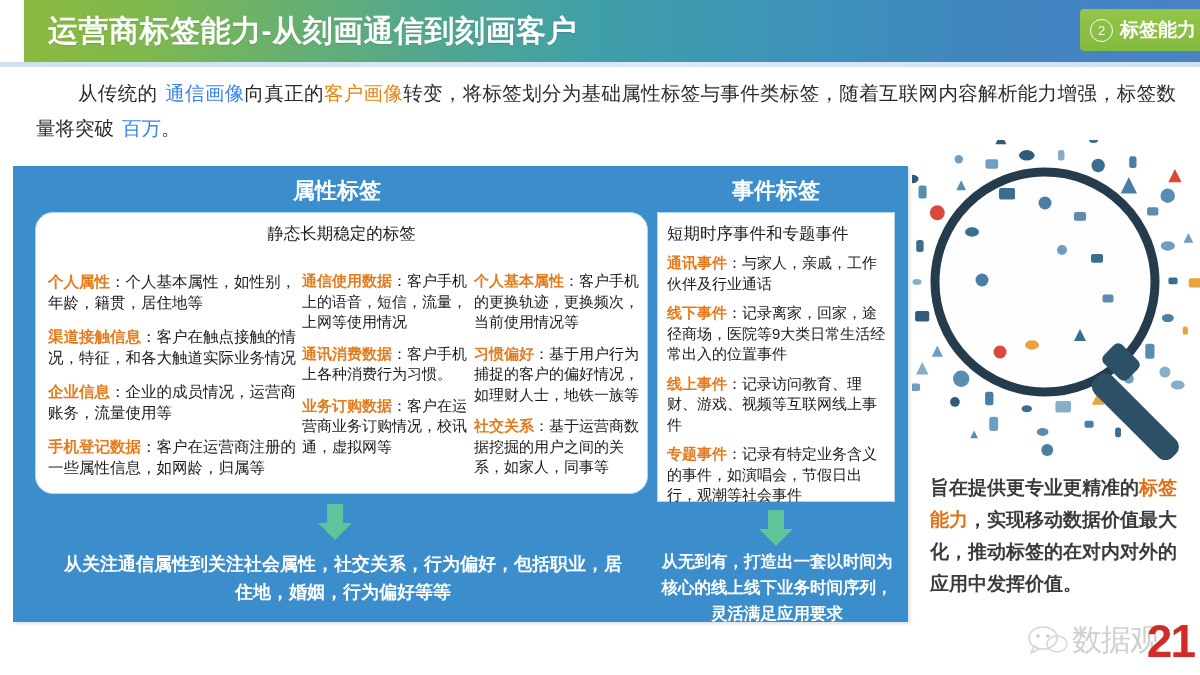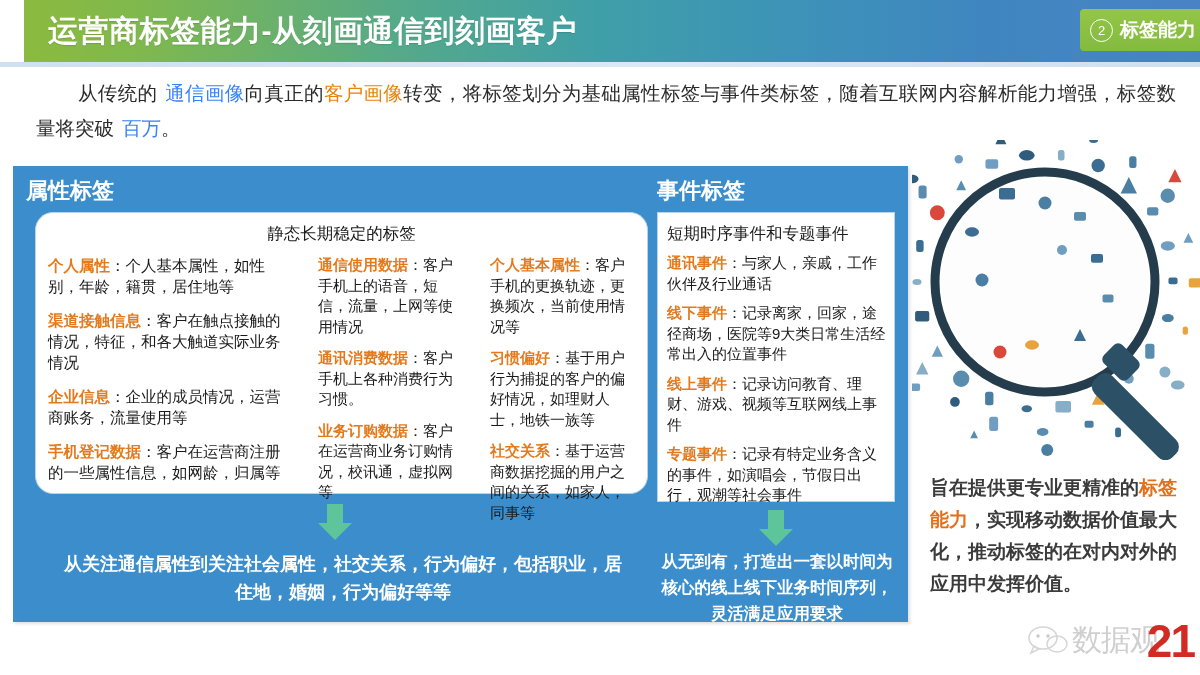--- a/index.html
+++ b/index.html
@@ -52,21 +52,21 @@
   #intro .hl2 { color: #e8820c; }
 
   
   #blue-panel {
     position: absolute; left: 13px; top: 166px; width: 895px; height: 456px;
     background: #3b8ecb;
     box-shadow: 2px 2px 3px rgba(0,0,0,0.12);
   }
   .panel-head {
     position: absolute; top: 10px;
-    font-size: 22px; font-weight: bold; color: #ffffff; text-align: left;
+    font-size: 22px; font-weight: bold; color: #ffffff; text-align: center;
   }
   #head-attr { left: 13px; width: 622px; }
   #head-event { left: 644px; width: 238px; }
 
   
   .white-box {
     position: absolute; background: #ffffff; border: 1px solid #b9d4e8;
   }
   #box-attr { left: 22px; top: 46px; width: 613px; height: 282px; border-radius: 18px; }
   #box-event { left: 644px; top: 46px; width: 238px; height: 290px; }
@@ -75,21 +75,21 @@
     font-size: 16.5px; color: #1a1a1a; padding-top: 10px;
   }
   #box-attr .box-sub { text-align: center; padding-left: 0; }
   #box-event .box-sub { text-align: left; padding-left: 9px; }
 
   
   #attr-cols {
     position: absolute; left: 0; top: 42px; width: 613px; height: 238px;
     display: flex;
   }
-  #attr-cols .col { padding: 0 16px; }
+  #attr-cols .col { padding: 0 0; margin-top: 16px; }
   #col1 { width: 266px; padding-left: 12px !important; }
   #col2 { width: 172px; }
   #col3 { width: 175px; }
 
   .item { margin-bottom: 11px; }
   #col1 .item { margin-bottom: 13px; }
   .item .term {
     color: #e37b1e; font-weight: bold;
   }
   .item .desc { color: #1a1a1a; }

